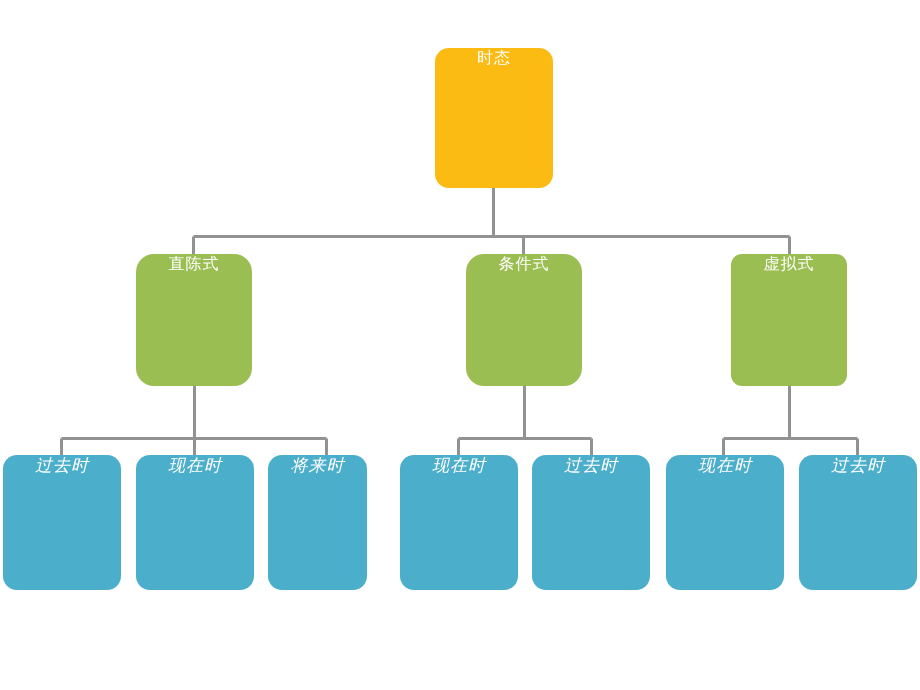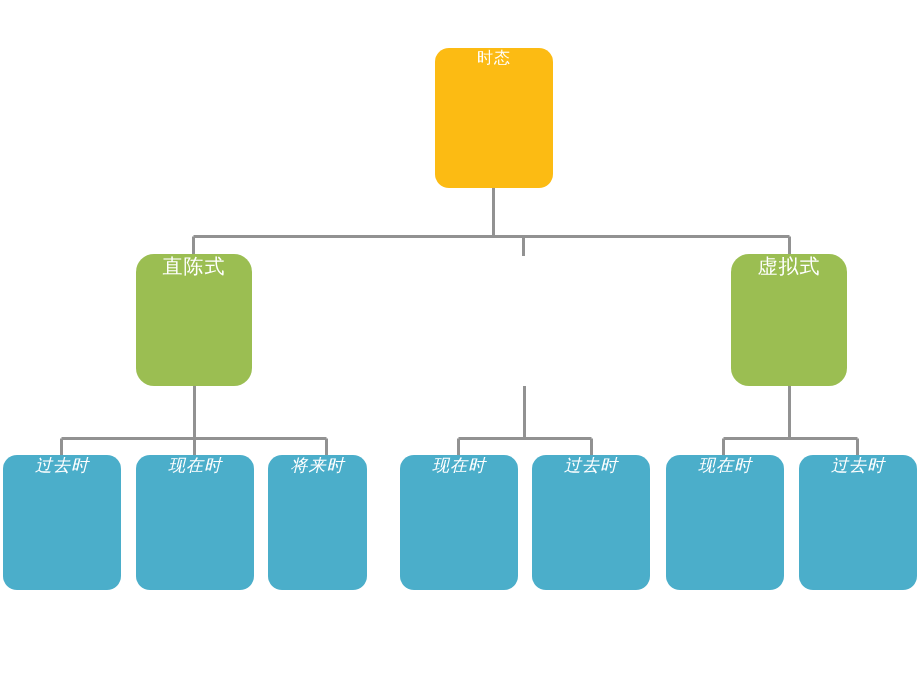--- a/index.html
+++ b/index.html
@@ -43,21 +43,21 @@
     display: block;
     white-space: nowrap;
   }
 
   .node.level-root {
     border-radius: 14px;
     font-size: 16px;
   }
   .node.level-mid {
     border-radius: 18px;
-    font-size: 20px;
+    font-size: 16px;
   }
   .node.level-leaf {
     border-radius: 14px;
     font-size: 17px;
     font-style: italic;
   }
 </style>
 </head>
 <body>
 
@@ -92,21 +92,24 @@
     </g>
   </svg>
 
   <div class="node level-root" style="left: 435px; top: 48px; width: 118px; height: 140px; background: rgb(252, 187, 19); color: rgb(255, 255, 255);">
     <span class="label">时态</span>
   </div>
 
   <div class="node level-mid" style="left: 136px; top: 254px; width: 116px; height: 132px; background: rgb(155, 190, 82); color: rgb(255, 255, 255);">
     <span class="label">直陈式</span>
   </div>
-  <div class="node level-mid" style="left: 731px; top: 254px; width: 116px; height: 132px; background: rgb(155, 190, 82); color: rgb(255, 255, 255);">
+  <div class="node level-mid" style="left: 466px; top: 254px; width: 116px; height: 132px; background: rgb(155, 190, 82); color: rgb(255, 255, 255);">
+    <span class="label">条件式</span>
+  </div>
+  <div class="node level-mid" style="left: 731px; top: 254px; width: 116px; height: 132px; background: rgb(155, 190, 82); color: rgb(255, 255, 255); border-radius: 11px;">
     <span class="label">虚拟式</span>
   </div>
 
   <div class="node level-leaf" style="left: 3px; top: 455px; width: 118px; height: 135px; background: rgb(75, 174, 202); color: rgb(255, 255, 255);">
     <span class="label">过去时</span>
   </div>
   <div class="node level-leaf" style="left: 136px; top: 455px; width: 118px; height: 135px; background: rgb(75, 174, 202); color: rgb(255, 255, 255);">
     <span class="label">现在时</span>
   </div>
   <div class="node level-leaf" style="left: 268px; top: 455px; width: 99px; height: 135px; background: rgb(75, 174, 202); color: rgb(255, 255, 255);">

